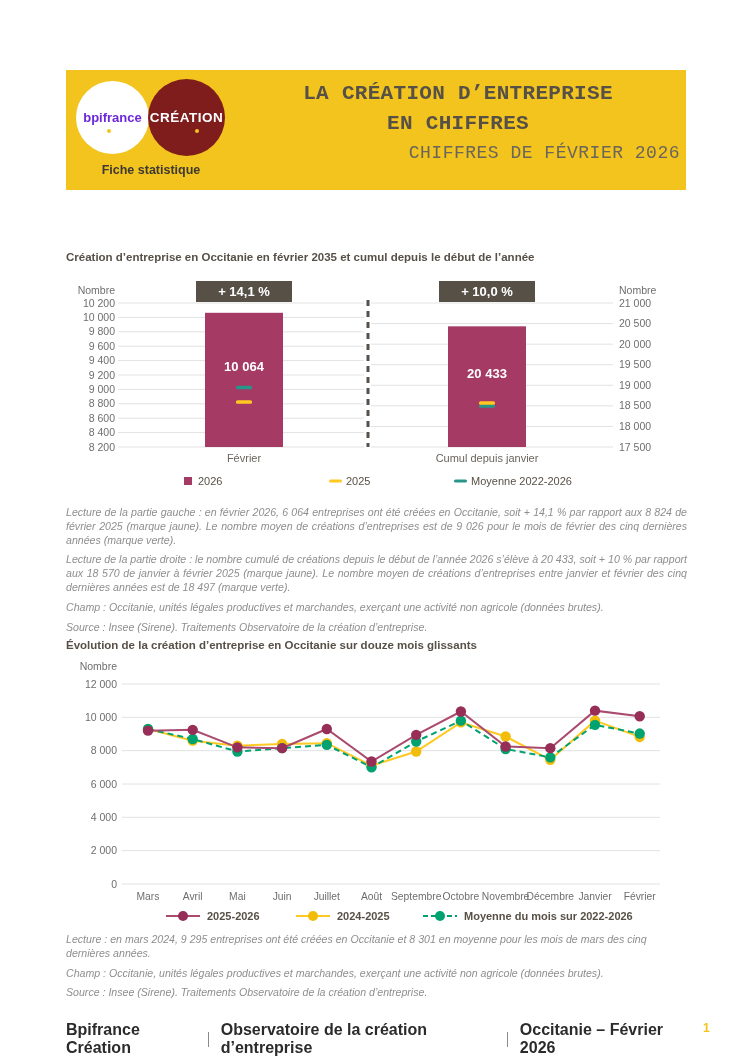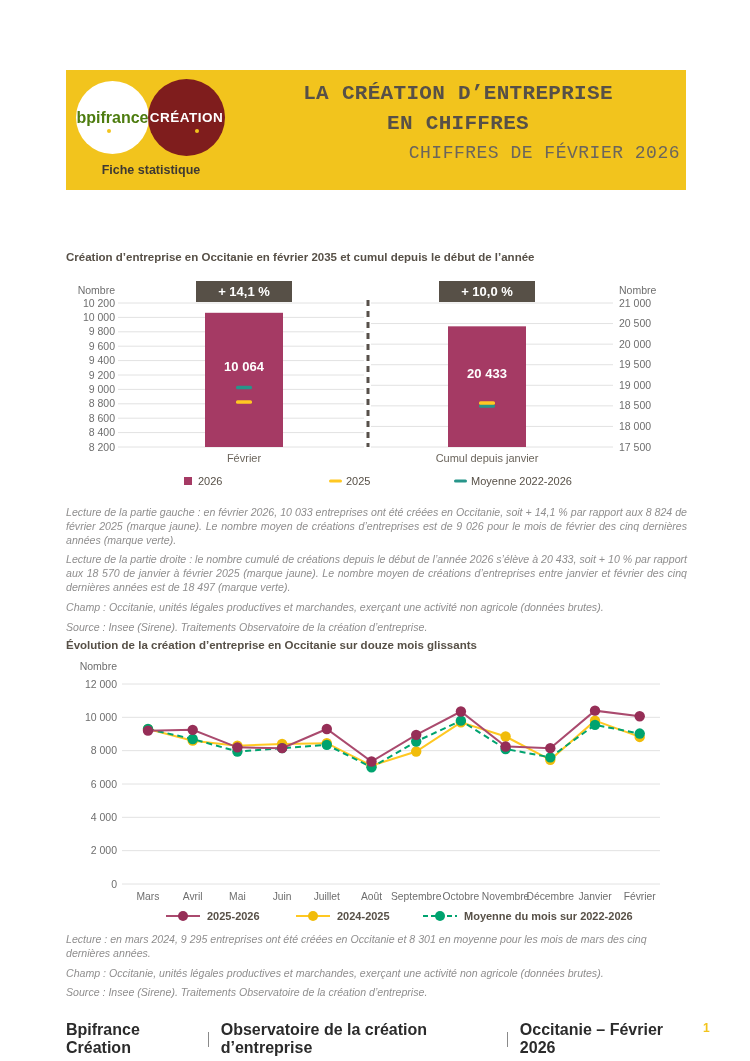--- a/index.html
+++ b/index.html
@@ -2,21 +2,21 @@
 <html><head>
 <meta charset="utf-8">
 <style>
   html,body{margin:0;padding:0;background:#fff;}
   .page{position:relative;width:750px;height:1061px;background:#ffffff;overflow:hidden;
         font-family:"Liberation Sans",sans-serif;}
   
   .banner{position:absolute;left:66px;top:70px;width:620px;height:120px;background:#F2C41D;}
   .logo-circle{position:absolute;border-radius:50%;display:flex;align-items:center;justify-content:center;}
   .bpi{left:10px;top:11px;width:73px;height:73px;background:#ffffff;}
-  .bpi span{font-weight:bold;font-size:16px;color:#4d7c0f;position:relative;}
+  .bpi span{font-weight:bold;font-size:13px;color:#6d28d9;position:relative;}
   .bpi .dot{position:absolute;left:31px;bottom:21px;width:4px;height:4px;border-radius:50%;background:#F2C41D;}
   .crea{left:82px;top:9px;width:77px;height:77px;background:#7f1d1d;}
   .crea span{font-weight:bold;font-size:13.5px;color:#ffffff;letter-spacing:.5px;position:relative;}
   .crea .dot{position:absolute;left:47px;bottom:23px;width:4px;height:4px;border-radius:50%;background:#F2C41D;}
   .tagline{position:absolute;left:0;top:93px;width:170px;text-align:center;
            font-weight:bold;font-size:12.5px;color:#3E3933;}
   .banner-title{position:absolute;left:170px;right:6px;top:9px;text-align:center;font-family:Liberation Mono, monospace;}
   .bt1,.bt2{font-weight:bold;font-size:21px;color:#575047;line-height:30px;letter-spacing:.3px;}
   .bt3{font-size:18px;color:#6B655C;line-height:29px;letter-spacing:.5px;text-align:right;}
   
@@ -132,21 +132,21 @@
         <rect x="263" y="199.5" width="13" height="3" rx="1.5" fill="#FFC822"></rect>
         <text x="280" y="205" font-size="11" fill="#575047">2025</text>
       </g>
       <g>
         <rect x="388" y="199.5" width="13" height="3" rx="1.5" fill="#27958A"></rect>
         <text x="405" y="205" font-size="11" fill="#575047">Moyenne 2022-2026</text>
       </g>
     </svg>
 
   <div class="notes" id="notes1">
-    <p class="just">Lecture de la partie gauche : en février 2026, 10 033 entreprises ont été créées en Occitanie, soit + 14,1 % par rapport aux 8 824 de février 2025 (marque jaune). Le nombre moyen de créations d’entreprises est de 9 026 pour le mois de février des cinq dernières années (marque verte).</p>
+    <p class="just">Lecture de la partie gauche : en février 2026, 6 064 entreprises ont été créées en Occitanie, soit + 14,1 % par rapport aux 8 824 de février 2025 (marque jaune). Le nombre moyen de créations d’entreprises est de 9 026 pour le mois de février des cinq dernières années (marque verte).</p>
     <p class="just">Lecture de la partie droite : le nombre cumulé de créations depuis le début de l’année 2026 s’élève à 20 433, soit + 10 % par rapport aux 18 570 de janvier à février 2025 (marque jaune). Le nombre moyen de créations d’entreprises entre janvier et février des cinq dernières années est de 18 497 (marque verte).</p>
     <p>Champ : Occitanie, unités légales productives et marchandes, exerçant une activité non agricole (données brutes).</p>
     <p>Source : Insee (Sirene). Traitements Observatoire de la création d’entreprise.</p>
   </div>
 
   <div class="sec-title" id="sec2-title">Évolution de la création d’entreprise en Occitanie sur douze mois glissants</div>
 
   <svg class="chart-svg" id="line-chart-svg" width="620" height="268" viewBox="0 0 620 268">
       <line x1="56" y1="24" x2="594" y2="24" stroke="#E2E2E2" stroke-width="1"></line>
       <text x="51" y="27.5" text-anchor="end" font-size="10.5" fill="#6E6E6E">12 000</text>

